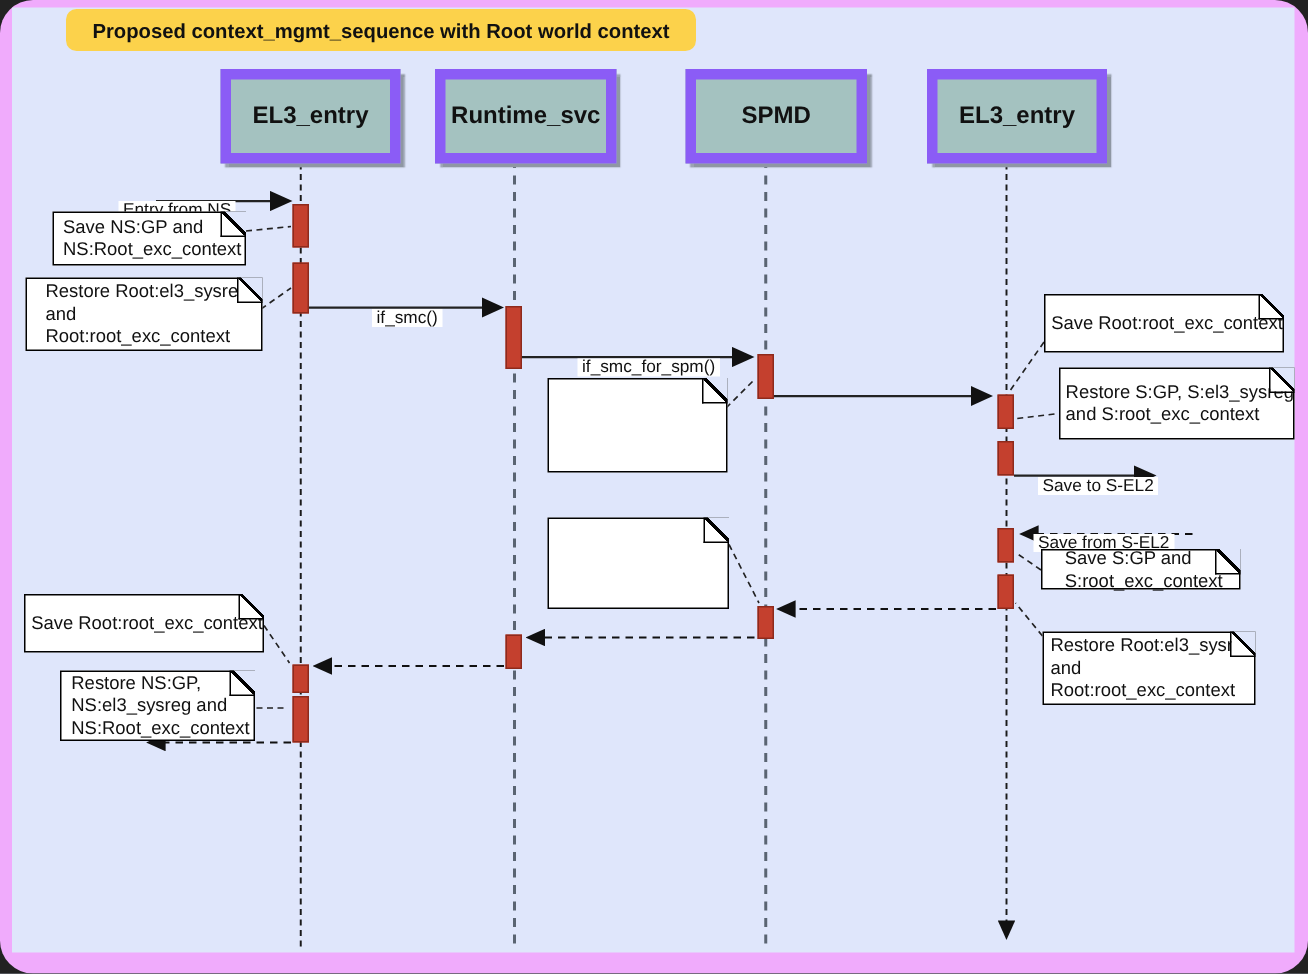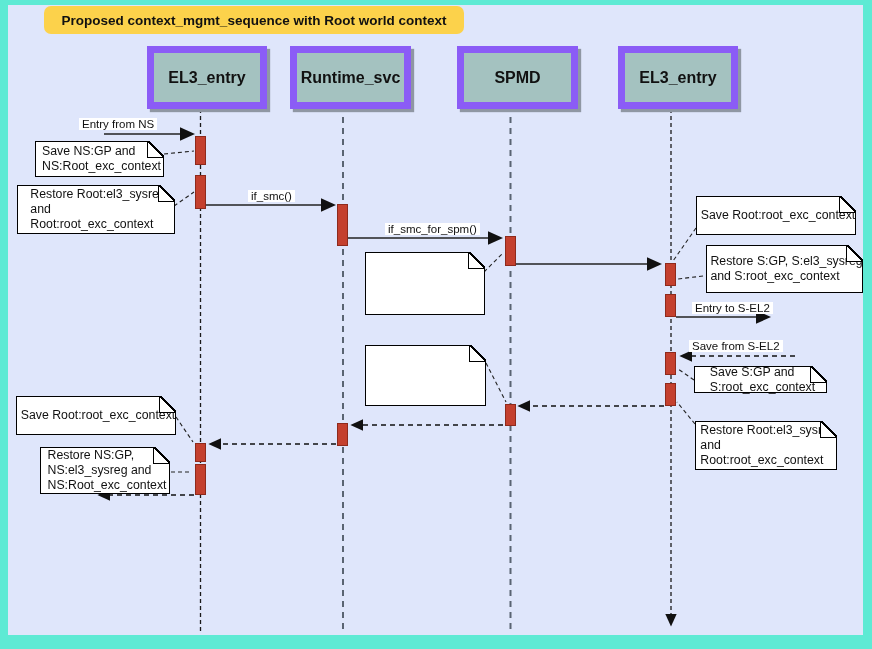--- a/index.html
+++ b/index.html
@@ -1,18 +1,18 @@
 <!DOCTYPE html>
 <html><head>
 <meta charset="utf-8">
 <style>
   html,body{margin:0;padding:0;background:#222;}
   .canvas{
-    position:relative;width:872px;height:649px;background:#5eead4;
-    font-family:"Liberation Sans", sans-serif;overflow:hidden;
+    position:relative;width:872px;height:649px;background:#f0abfc;
+    font-family:"Liberation Sans", sans-serif;overflow:hidden;border-radius:22px;
   }
   .panel{position:absolute;left:8px;top:5px;width:855px;height:630px;background:#dfe6fb;}
   svg.layer{position:absolute;left:0;top:0;width:872px;height:649px;}
   #under{z-index:1}
   #over{z-index:3}
   .bars{position:absolute;left:0;top:0;z-index:2;width:0;height:0}
   .ll-el3{stroke:#1a1a1a;stroke-width:1.3;stroke-dasharray:4 3;fill:none}
   .ll-gray{stroke:#5a6472;stroke-width:2;stroke-dasharray:6 5;fill:none}
   .msg{stroke:#222;stroke-width:1.5;fill:none;marker-end:url(#ah)}
   .ret{stroke:#111;stroke-width:1.3;stroke-dasharray:5 4;fill:none;marker-end:url(#ah)}
@@ -36,21 +36,21 @@
     font-size:12.3px;line-height:15px;color:#111;justify-content:center;
   }
   .note-text{white-space:pre;padding-left:4px;position:relative;z-index:1}
   .fold{
     position:absolute;top:-1px;right:-1px;width:16px;height:16px;z-index:2;
     background:linear-gradient(to bottom left,#dfe6fb 0 44%,#000 44% 54%,#fff 54% 100%);
     border-left:1.3px solid #000;border-bottom:1.3px solid #000;
   }
   .msg-label{
     position:absolute;z-index:4;font-size:11.5px;color:#111;background:#fff;
-    padding:0 3px;white-space:nowrap;
+    padding:0 3px;white-space:nowrap;margin-top:16px;
   }
 </style>
 </head>
 <body>
 
 <div class="canvas">
   <div class="panel"></div>
 
   <svg id="under" class="layer">
     <line class="ll-el3" x1="200.5" y1="95" x2="200.5" y2="633"></line>
@@ -110,21 +110,21 @@
   <div class="title">Proposed context_mgmt_sequence with Root world context</div>
 
   <div class="head" style="left:147px;top:46px;width:106px;height:49px">EL3_entry</div>
   <div class="head" style="left:290px;top:46px;width:107px;height:49px">Runtime_svc</div>
   <div class="head" style="left:457px;top:46px;width:107px;height:49px">SPMD</div>
   <div class="head" style="left:618px;top:46px;width:106px;height:49px">EL3_entry</div>
 
   <div class="msg-label" style="left:79px;top:118px">Entry from NS</div>
   <div class="msg-label" style="left:248px;top:190px">if_smc()</div>
   <div class="msg-label" style="left:385px;top:223px">if_smc_for_spm()</div>
-  <div class="msg-label" style="left:692px;top:302px">Entry to S-EL2</div>
+  <div class="msg-label" style="left:692px;top:302px">Save to S-EL2</div>
   <div class="msg-label" style="left:689px;top:340px">Save from S-EL2</div>
 
   <div class="note" style="left:35px;top:141px;width:129px;height:36px">
     <span class="fold"></span>
     <span class="note-text">Save NS:GP and
 NS:Root_exc_context</span>
   </div>
   <div class="note" style="left:17px;top:185px;width:158px;height:49px">
     <span class="fold"></span>
     <span class="note-text">Restore Root:el3_sysreg

